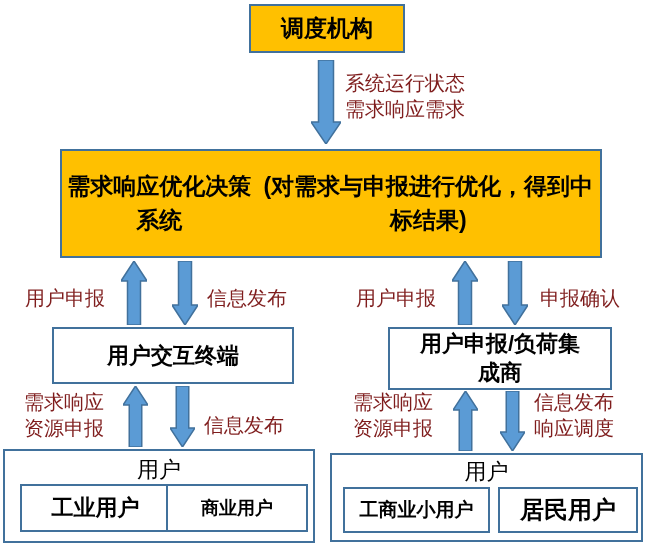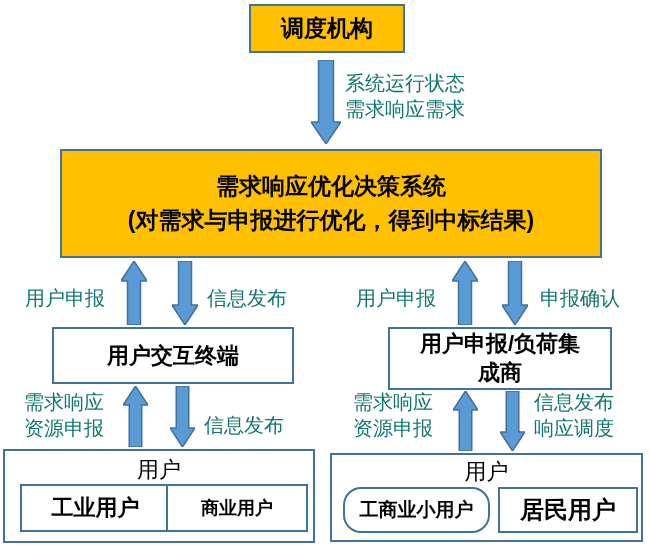--- a/index.html
+++ b/index.html
@@ -9,41 +9,41 @@
   }
   .box{
     position:absolute;box-sizing:border-box;border:2px solid #41719C;
     display:flex;align-items:center;justify-content:center;text-align:center;
     background:#ffffff;
   }
   .gold{background:#FFC000;}
   .bold{font-weight:bold;}
   .lbl{
     position:absolute;font-size:20px;line-height:26px;white-space:pre-line;
-    color:#0f766e;
+    color:#7f1d1d;
   }
   .arrow{position:absolute;display:block;}
   .title-sm{font-size:22px;font-weight:normal;}
 </style>
 </head>
 <body>
 
 <div id="canvas">
 
   <div class="box gold bold" style="left:249px;top:4px;width:156px;height:49px;font-size:23px;">
     <span>调度机构</span>
   </div>
 
   <svg class="arrow" style="left:311px;top:60px;" width="30" height="84" viewBox="0 0 30 84">
     <polygon points="15,84 30,62 22.5,62 22.5,0 7.5,0 7.5,62 0,62" fill="#5B9BD5" stroke="#41719C" stroke-width="1.5"></polygon>
   </svg>
   <div class="lbl" style="left:345px;top:70px;">系统运行状态
 需求响应需求</div>
 
-  <div class="box gold bold" style="left:60px;top:149px;width:542px;height:109px;font-size:23px;line-height:1.45;flex-direction:column;">
+  <div class="box gold bold" style="left:60px;top:149px;width:542px;height:109px;font-size:23px;line-height:1.45;flex-direction:row;">
     <div>需求响应优化决策系统</div>
     <div>(对需求与申报进行优化，得到中标结果)</div>
   </div>
 
   <div class="lbl" style="left:25px;top:285px;">用户申报</div>
   <svg class="arrow" style="left:121px;top:261px;" width="26" height="64" viewBox="0 0 26 64">
     <polygon points="13,0 26,20 19.5,20 19.5,64 6.5,64 6.5,20 0,20" fill="#5B9BD5" stroke="#41719C" stroke-width="1.5"></polygon>
   </svg>
   <svg class="arrow" style="left:172px;top:261px;" width="26" height="64" viewBox="0 0 26 64">
     <polygon points="13,64 26,44 19.5,44 19.5,0 6.5,0 6.5,44 0,44" fill="#5B9BD5" stroke="#41719C" stroke-width="1.5"></polygon>
@@ -94,20 +94,20 @@
   <div class="box bold" style="left:20px;top:484px;width:151px;height:48px;font-size:22px;">
     <span>工业用户</span>
   </div>
   <div class="box bold" style="left:166px;top:484px;width:142px;height:48px;font-size:18px;">
     <span>商业用户</span>
   </div>
 
   <div class="box" style="left:330px;top:453px;width:313px;height:89px;align-items:flex-start;">
     <span class="title-sm" style="margin-top:2px;">用户</span>
   </div>
-  <div class="box bold" style="left:343px;top:487px;width:147px;height:46px;font-size:19px;border-radius:18px;">
+  <div class="box bold" style="left:343px;top:487px;width:147px;height:46px;font-size:19px;">
     <span>工商业小用户</span>
   </div>
   <div class="box bold" style="left:498px;top:487px;width:140px;height:46px;font-size:24px;">
     <span>居民用户</span>
   </div>
 
 </div>
 
 </body></html>

